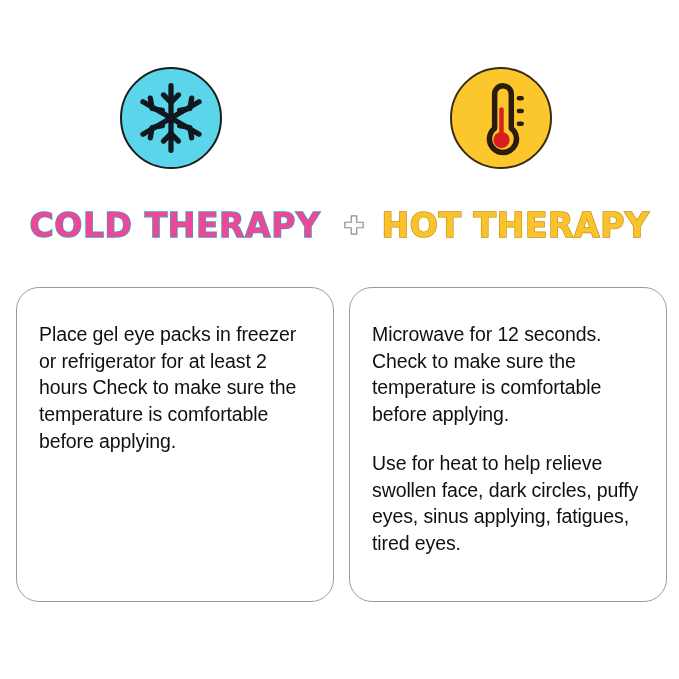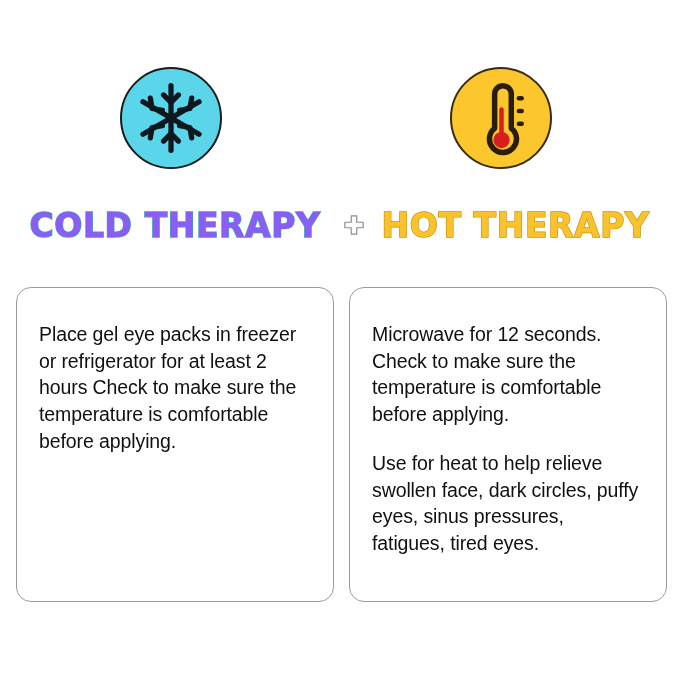--- a/index.html
+++ b/index.html
@@ -67,21 +67,21 @@
   }
   .therapy-title {
     font-family: "DejaVu Sans", sans-serif;
     font-weight: bold;
     font-size: 33px;
     letter-spacing: 0.6px;
     line-height: 1;
     white-space: nowrap;
   }
   .title-cold {
-    color: #8b5cf6;
+    color: #ec4899;
     -webkit-text-stroke: 1.4px #3b9fba;
     paint-order: stroke fill;
     margin-right: 22px;
   }
   .title-hot {
     color: #fbc32b;
     -webkit-text-stroke: 1.4px #c59213;
     paint-order: stroke fill;
     margin-left: 17px;
   }
@@ -101,21 +101,21 @@
     width: 679px;
     height: 316px;
   }
   .card {
     position: absolute;
     top: 0;
     width: 318px;
     height: 315px;
     box-sizing: border-box;
     border: 1px solid #9b9b9b;
-    border-radius: 15px;
+    border-radius: 23px;
     background: #ffffff;
     padding: 33px 26px 0 22px;
   }
   .card-left { left: 16px; }
   .card-right { left: 349px; }
 
   .card p {
     margin: 0 0 22px 0;
     font-family: "Liberation Sans", sans-serif;
     font-size: 19.5px;
@@ -187,17 +187,17 @@
   </div>
 
   <div class="cards">
 
     <div class="card card-left">
       <p>Place gel eye packs in freezer or refrigerator for at least 2 hours Check to make sure the temperature is comfortable before applying.</p>
     </div>
 
     <div class="card card-right">
       <p>Microwave for 12 seconds. Check to make sure the temperature is comfortable before applying.</p>
-      <p>Use for heat to help relieve swollen face, dark circles, puffy eyes, sinus pressures, fatigues, tired eyes.</p>
+      <p>Use for heat to help relieve swollen face, dark circles, puffy eyes, sinus applying, fatigues, tired eyes.</p>
     </div>
 
   </div>
 </div>
 
 </body></html>

